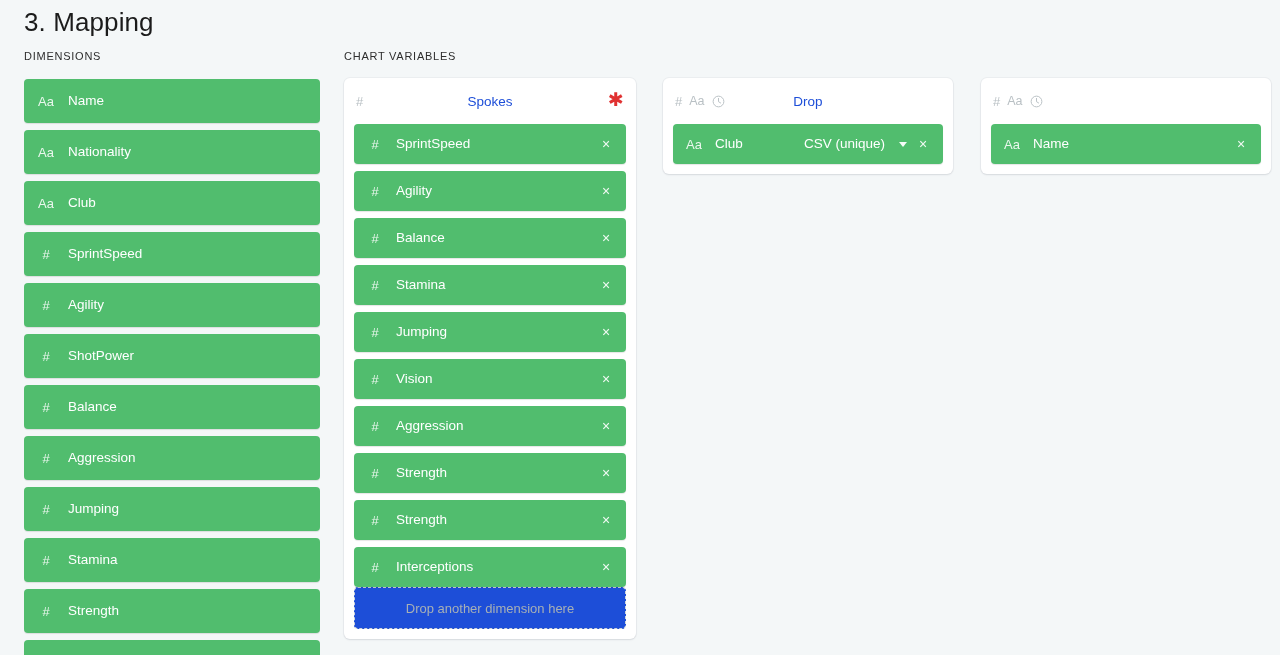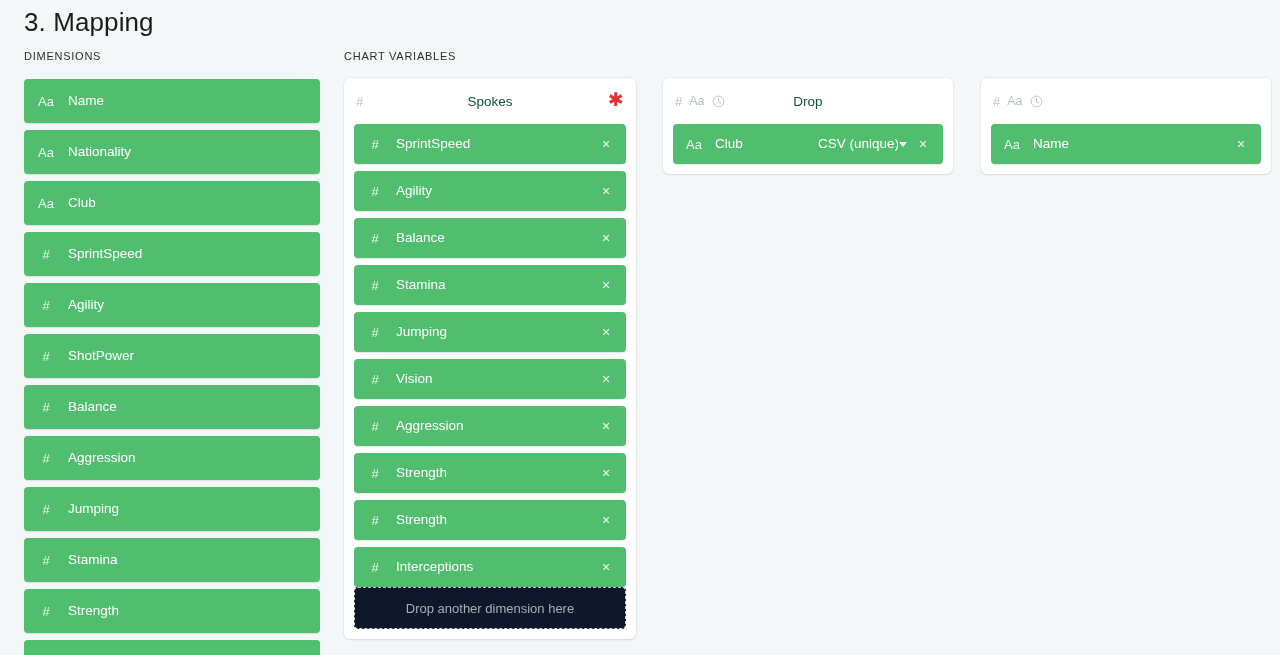--- a/index.html
+++ b/index.html
@@ -97,21 +97,21 @@
     line-height: 1;
   }
   .head-icons .ic-hash  { font-size: 13px; }
   .head-icons .ic-aa    { font-size: 12.5px; }
   .head-icons .ic-clock { display: inline-flex; align-items: center; }
   .card-title {
     position: absolute;
     left: 0; right: 0;
     text-align: center;
     font-size: 13.5px;
-    color: #14532d;
+    color: #1d4ed8;
     pointer-events: none;
   }
   .required-star {
     position: absolute;
     right: 12px;
     top: 12px;
     color: #e03131;
     font-size: 19px;
     line-height: 1;
     font-family: "DejaVu Sans", sans-serif;
@@ -158,39 +158,40 @@
     font-size: 14px;
     line-height: 1;
     cursor: pointer;
   }
   .chip .chip-select {
     position: absolute;
     right: 36px;
     top: 0; bottom: 0;
     display: flex;
     align-items: center;
+    gap: 14px;
     color: #ffffff;
     font-size: 13.5px;
     line-height: 1;
     cursor: pointer;
     white-space: nowrap;
   }
   .chip .caret {
     width: 0; height: 0;
     border-left: 4.5px solid transparent;
     border-right: 4.5px solid transparent;
     border-top: 5px solid rgba(255,255,255,.95);
   }
 
   
   .dropzone {
     height: 42px;
     border: 1px dashed #cfd6da;
     border-radius: 4px;
-    background: #0f172a;
+    background: #1d4ed8;
     display: flex;
     align-items: center;
     justify-content: center;
     font-size: 13px;
     color: #a7b0b5;
     margin-top: 0;
   }
 </style>
 </head>
 <body>

